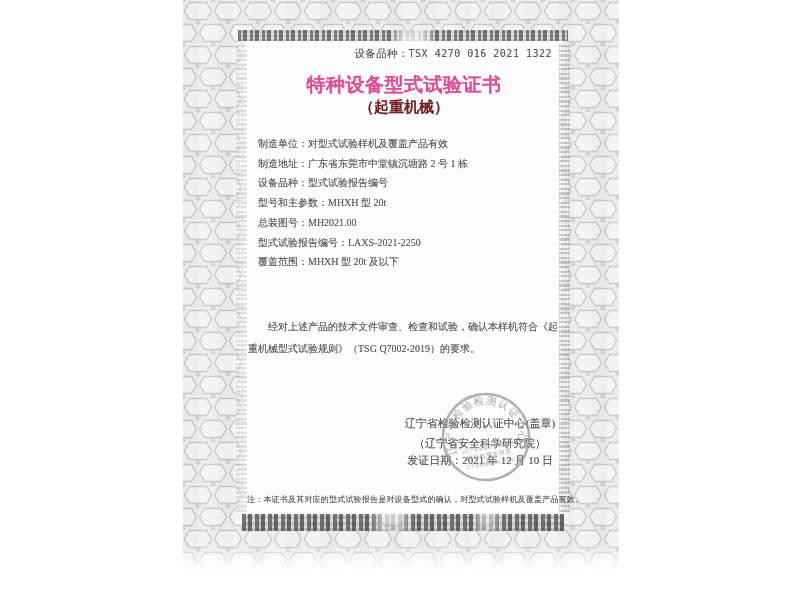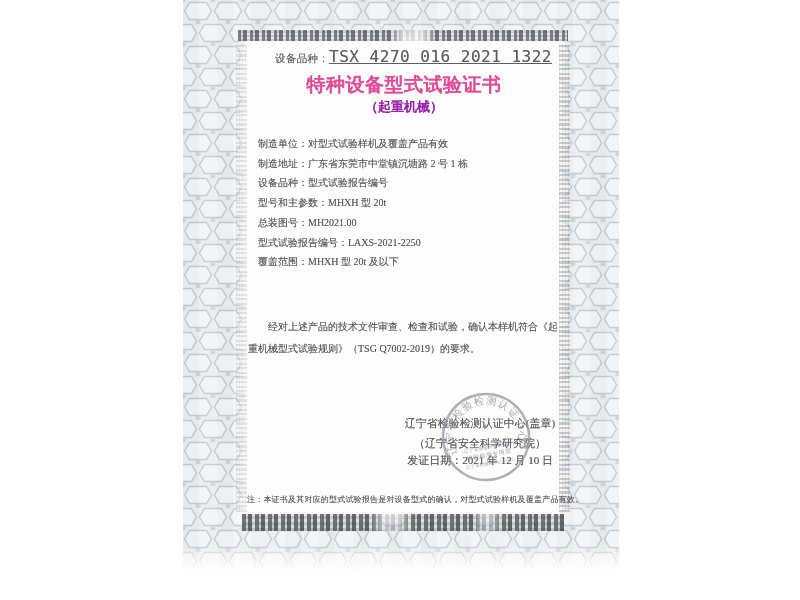--- a/index.html
+++ b/index.html
@@ -34,25 +34,25 @@
   
   .edge-strip{position:absolute;top:44px;width:11px;height:468px;z-index:2;filter:blur(.4px);
     background:
       repeating-linear-gradient(0deg, rgba(108,111,115,.55) 0 2.2px, rgba(236,237,238,.15) 2.2px 4.6px),
       repeating-linear-gradient(90deg, rgba(120,122,126,.3) 0 1.5px, transparent 1.5px 3px);}
   .edge-strip.left{left:236px;opacity:.3;}
   .edge-strip.right{left:559px;opacity:.6;}
   
   .txt{position:absolute;z-index:4;text-shadow:0 0 .5px rgba(85,86,90,.55);}
   .certno{left:246px;top:47px;width:306px;text-align:right;font-size:10.5px;color:#5c5d61;letter-spacing:.3px;}
-  .certno .num{font-family:"DejaVu Sans Mono", monospace;font-size:16px;letter-spacing:.5px;text-decoration:underline;}
+  .certno .num{font-family:"DejaVu Sans Mono", monospace;font-size:10px;letter-spacing:.5px;}
   .title{left:246px;top:72px;width:316px;text-align:center;font-size:19px;font-weight:bold;
     color:#ec4899;font-family:"Liberation Sans", sans-serif;letter-spacing:.5px;}
-  .subtitle{left:246px;top:98px;width:316px;text-align:center;font-size:13px;font-weight:bold;
-    color:#a21caf;font-family:"Liberation Sans", sans-serif;}
+  .subtitle{left:246px;top:98px;width:316px;text-align:center;font-size:15px;font-weight:bold;
+    color:#7f1d1d;font-family:"Liberation Sans", sans-serif;}
   .fields{left:258px;top:134px;width:300px;font-size:10px;line-height:19.7px;color:#57585c;}
   .statement{left:248px;top:316px;width:312px;font-size:10px;line-height:21.5px;
     text-indent:2em;color:#57585c;text-align:left;}
   .sig{left:368px;width:224px;text-align:center;font-size:11px;color:#57585c;}
   .sig1{top:416px;} .sig2{top:436px;} .sig3{top:453px;}
   .note{left:247px;top:494px;width:340px;font-size:8px;white-space:nowrap;
     color:#5a5b5f;letter-spacing:.2px;}
   
   .seal{position:absolute;left:430px;top:386px;z-index:5;opacity:.78;filter:blur(.3px);}
 </style>

